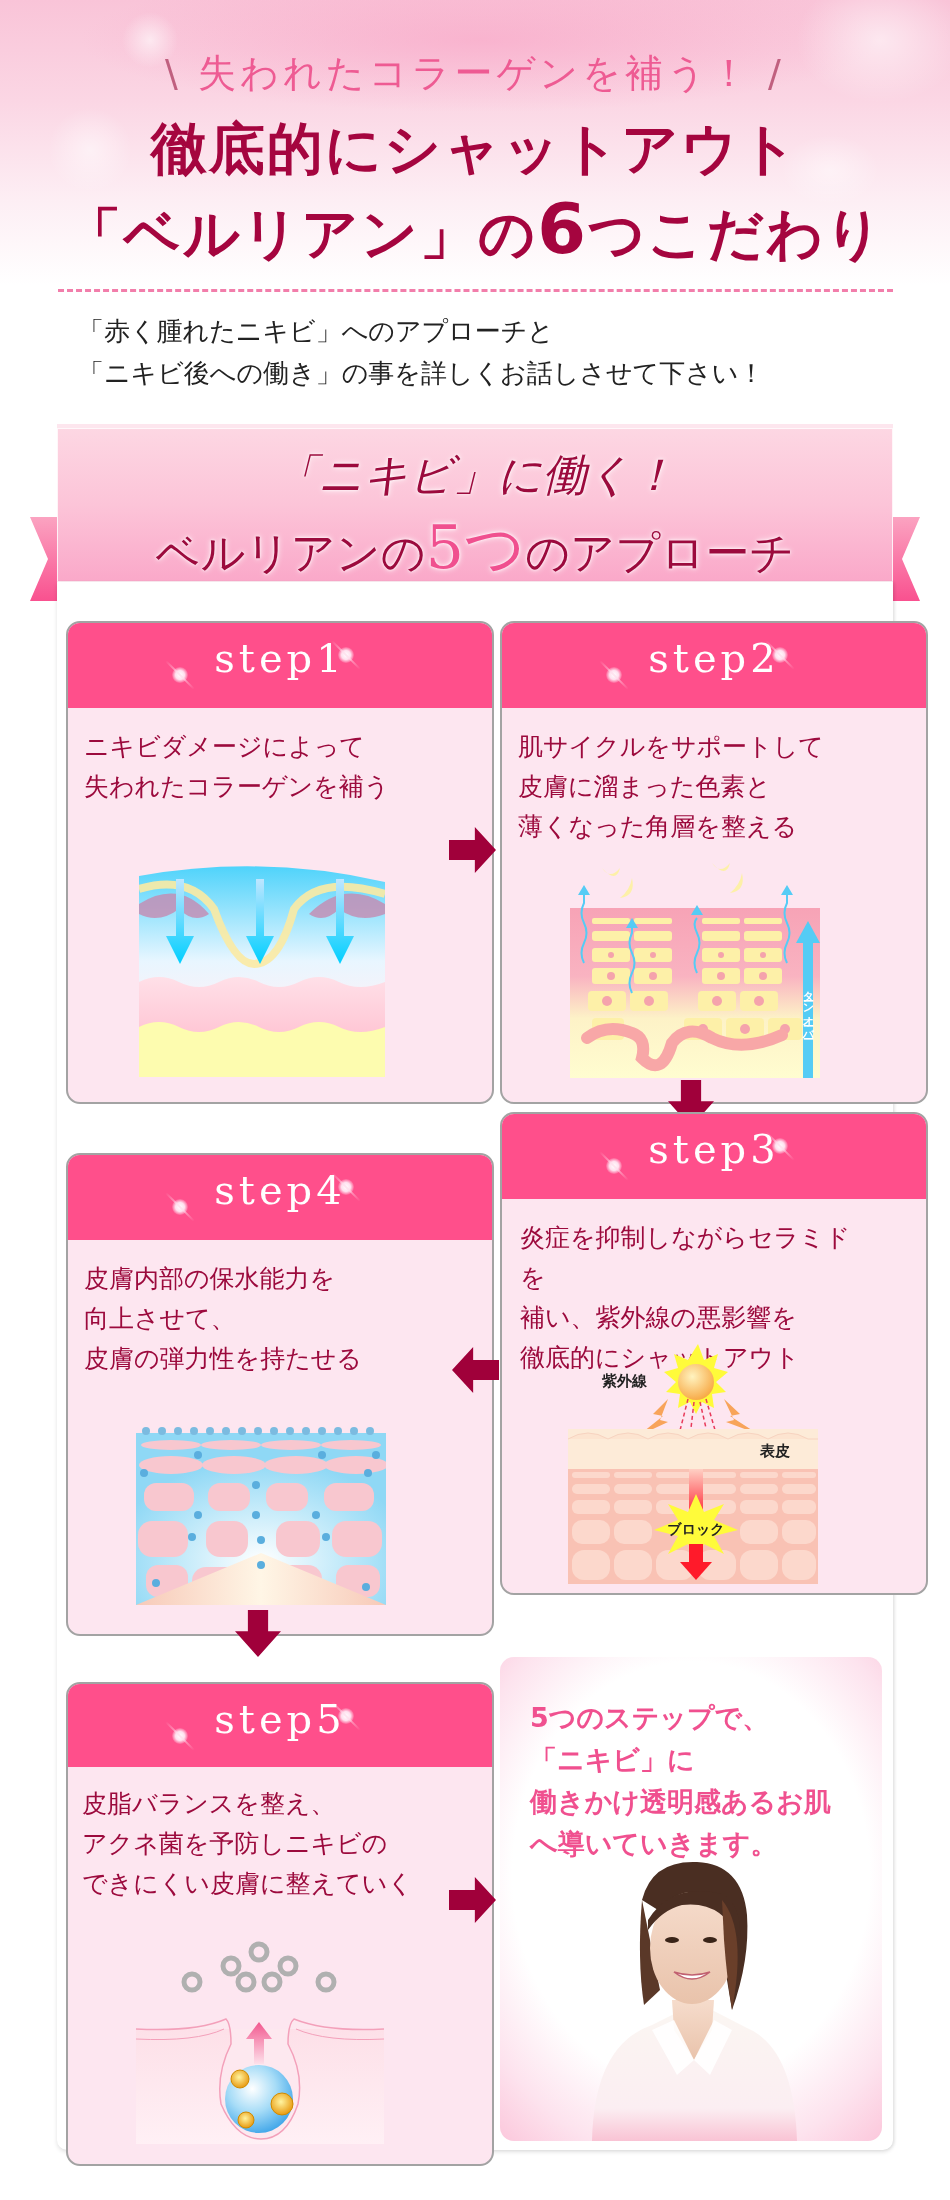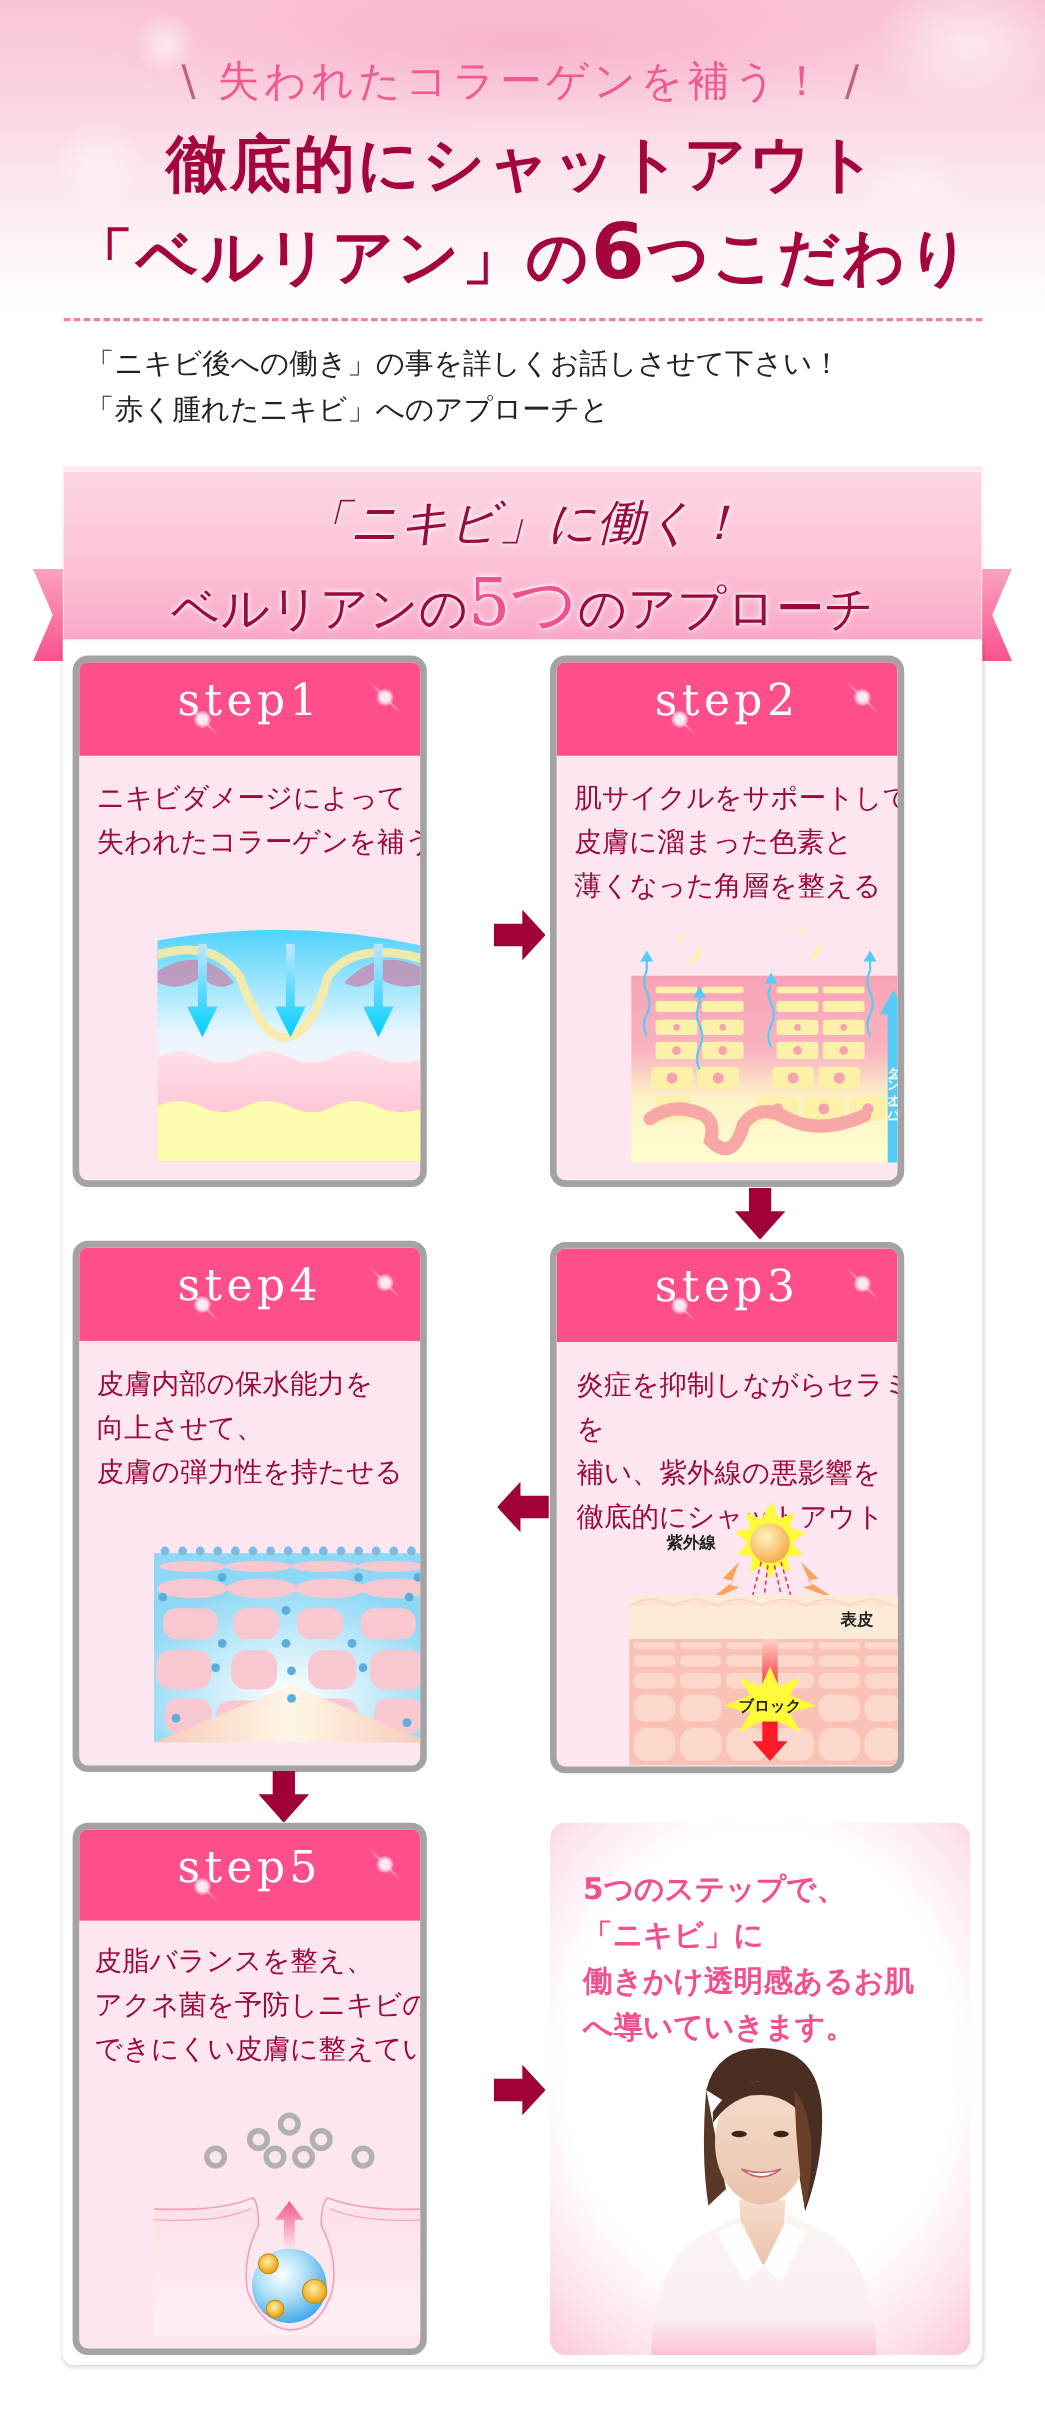--- a/index.html
+++ b/index.html
@@ -34,22 +34,22 @@
             border-top:4px solid #fde6ee; box-shadow: inset 0 0 0 1px rgba(255,255,255,0.8); box-sizing:border-box; }
   #banner-line1, #banner-line2 { left:0; width:836px; text-align:center; color:#9c0a3d;
             font-family:"DejaVu Serif","Liberation Serif",serif; text-shadow:0 0 6px #fff, 0 0 3px #fff; }
   #banner-line1 { top:18px; font-size:44px;font-style:italic; }
   #banner-line2 { top:80px; font-size:44px; }
   #banner-line2 .five { color:#f0508f; font-size:60px; }
   
   #container { left:57px; top:582px; width:836px; height:1568px; background:#fff;
                border-radius:0 0 10px 10px; box-shadow:0 2px 4px rgba(0,0,0,0.12), 2px 0 3px rgba(0,0,0,0.06); }
   
-  .step { width:322px; height:483px; background:#fde6f0; border:6px solid #a3a3a3; border-radius:14px;
-          box-sizing:border-box; overflow:hidden; }
+  .step { width:428px; height:483px; background:#fde6f0; border:2px solid #a3a3a3; border-radius:14px;
+          box-sizing:border-box; overflow:hidden;margin-top:25px; }
   .step-header { position:absolute; left:0; top:0; width:100%; height:85px; background:#ff4f8b; }
   .step-label { position:absolute; left:0; top:12px; width:100%; text-align:center; color:#fff;
                 font-family:"DejaVu Serif","Liberation Serif",serif; font-size:40px; letter-spacing:4px; }
   .sparkle { position:absolute; width:40px; height:40px; }
   .sparkle::before { content:""; position:absolute; left:12px; top:12px; width:16px; height:16px; border-radius:50%;
                      background:radial-gradient(circle,#ffffff 0%,#ffe0ee 40%,rgba(255,160,200,0) 75%); }
   .sparkle::after { content:""; position:absolute; left:0; top:19px; width:40px; height:2px;
                     background:linear-gradient(to right,rgba(255,255,255,0),rgba(255,220,235,0.8),rgba(255,255,255,0)); transform:rotate(45deg); }
   .step-text { position:absolute; left:16px; top:104px; width:345px; color:#9c0a3d;
                font-family:"DejaVu Serif","Liberation Serif",serif; font-size:25px; line-height:40px; white-space:pre-line; }
@@ -73,22 +73,22 @@
   <span class="slash">\</span>
   <span>失われたコラーゲンを補う！</span>
   <span class="slash">/</span>
 </div>
 <div id="title1" class="abs">徹底的にシャットアウト</div>
 <div id="title2" class="abs">
   <span>「ベルリアン」の</span><span class="big6">6</span><span>つこだわり</span>
 </div>
 <div id="divider" class="abs"></div>
 <div id="intro" class="abs">
+  <div>「赤く腫れたニキビ」へのアプローチと</div>
   <div>「ニキビ後への働き」の事を詳しくお話しさせて下さい！</div>
-  <div>「赤く腫れたニキビ」へのアプローチと</div>
 </div>
 
 <div id="ribbon-left" class="abs ribbon"></div>
 <div id="ribbon-right" class="abs ribbon"></div>
 <div id="banner" class="abs">
   <div id="banner-line1" class="abs">「ニキビ」に働く！</div>
   <div id="banner-line2" class="abs">
     <span>ベルリアンの</span><span class="five">5つ</span><span>のアプローチ</span>
   </div>
 </div>
@@ -303,21 +303,21 @@
         <circle cx="190" cy="112" r="4"></circle>
         <circle cx="125" cy="140" r="4"></circle>
         <circle cx="20" cy="158" r="4"></circle>
         <circle cx="230" cy="162" r="4"></circle>
     </g>
   </svg>
 </div>
 
 <div class="abs arrow-l" style="left:452px;top:1347px;"></div>
 
-<div class="abs step" style="left:500px;top:1129px;padding-left:44px;">
+<div class="abs step" style="left:500px;top:1087px;padding-left:44px;">
   <div class="step-header">
     <span class="sparkle" style="left:92px;top:32px;"></span>
     <span class="sparkle" style="left:258px;top:12px;"></span>
     <div class="step-label">step3</div>
   </div>
   <div class="step-text" style="left:18px;">炎症を抑制しながらセラミドを
 補い、紫外線の悪影響を
 徹底的にシャットアウト</div>
   <svg class="illus" style="left:66px;top:230px;" width="250" height="240" viewBox="0 0 250 240">
     <defs>

